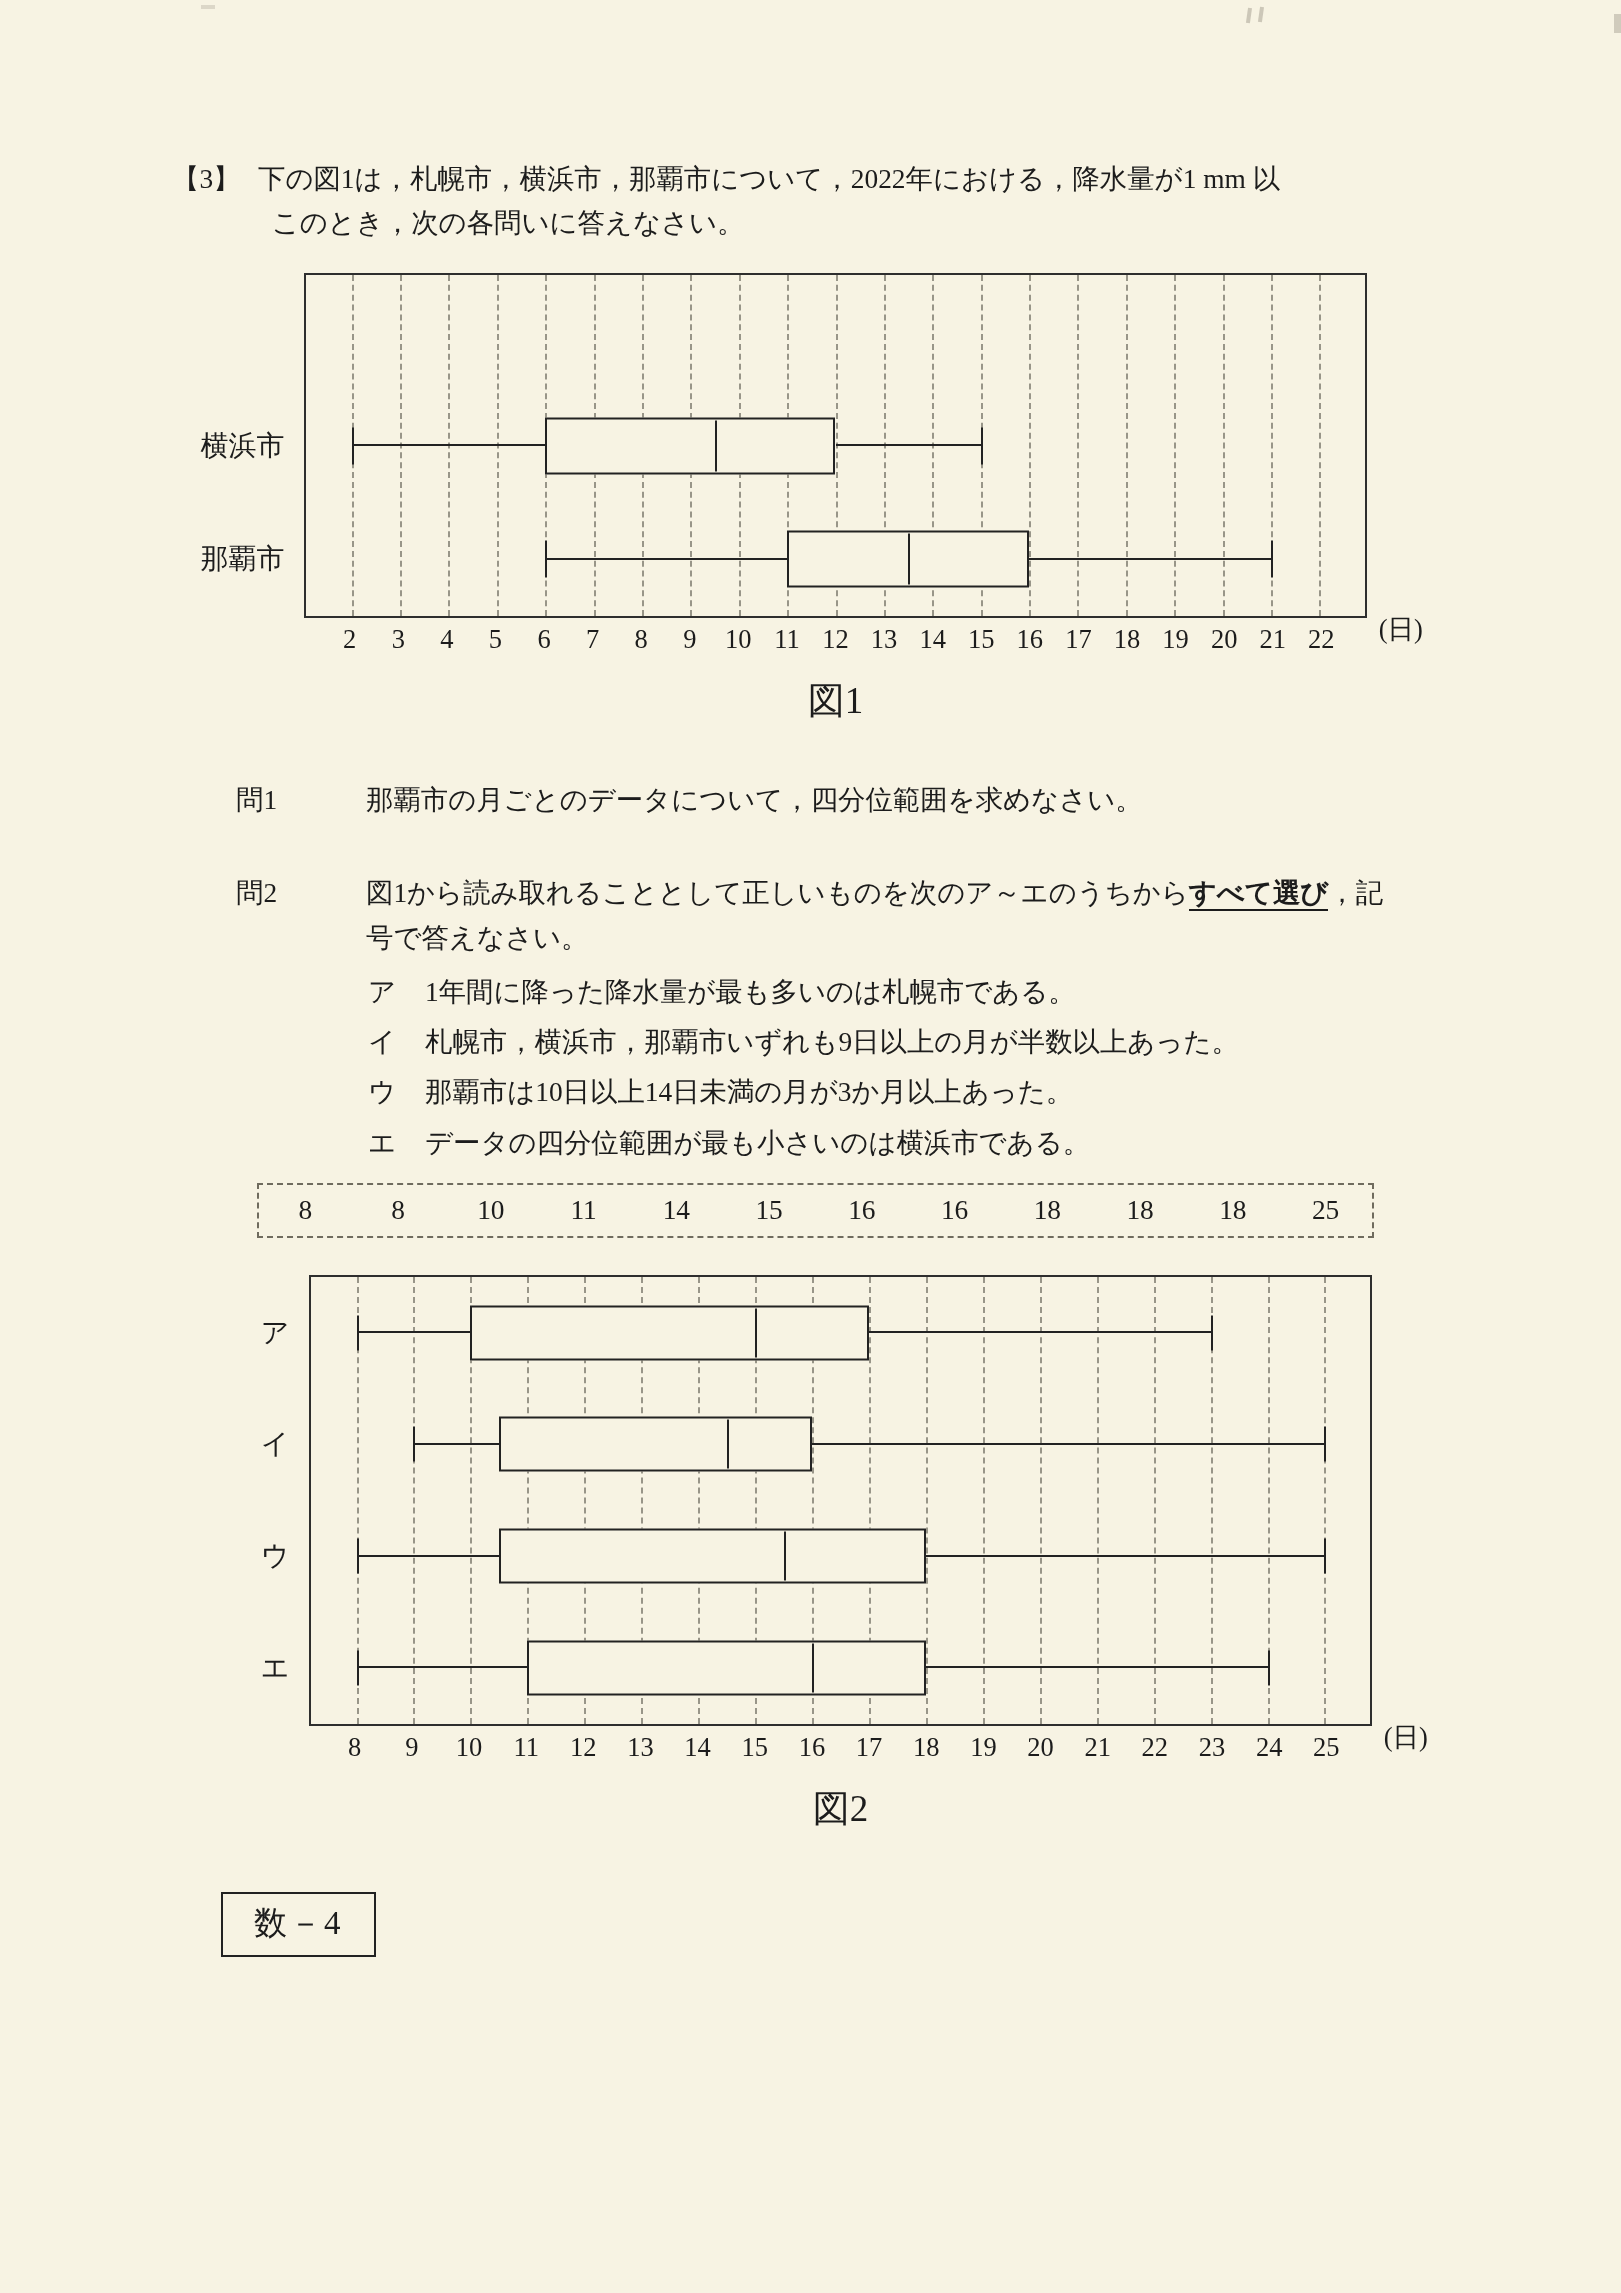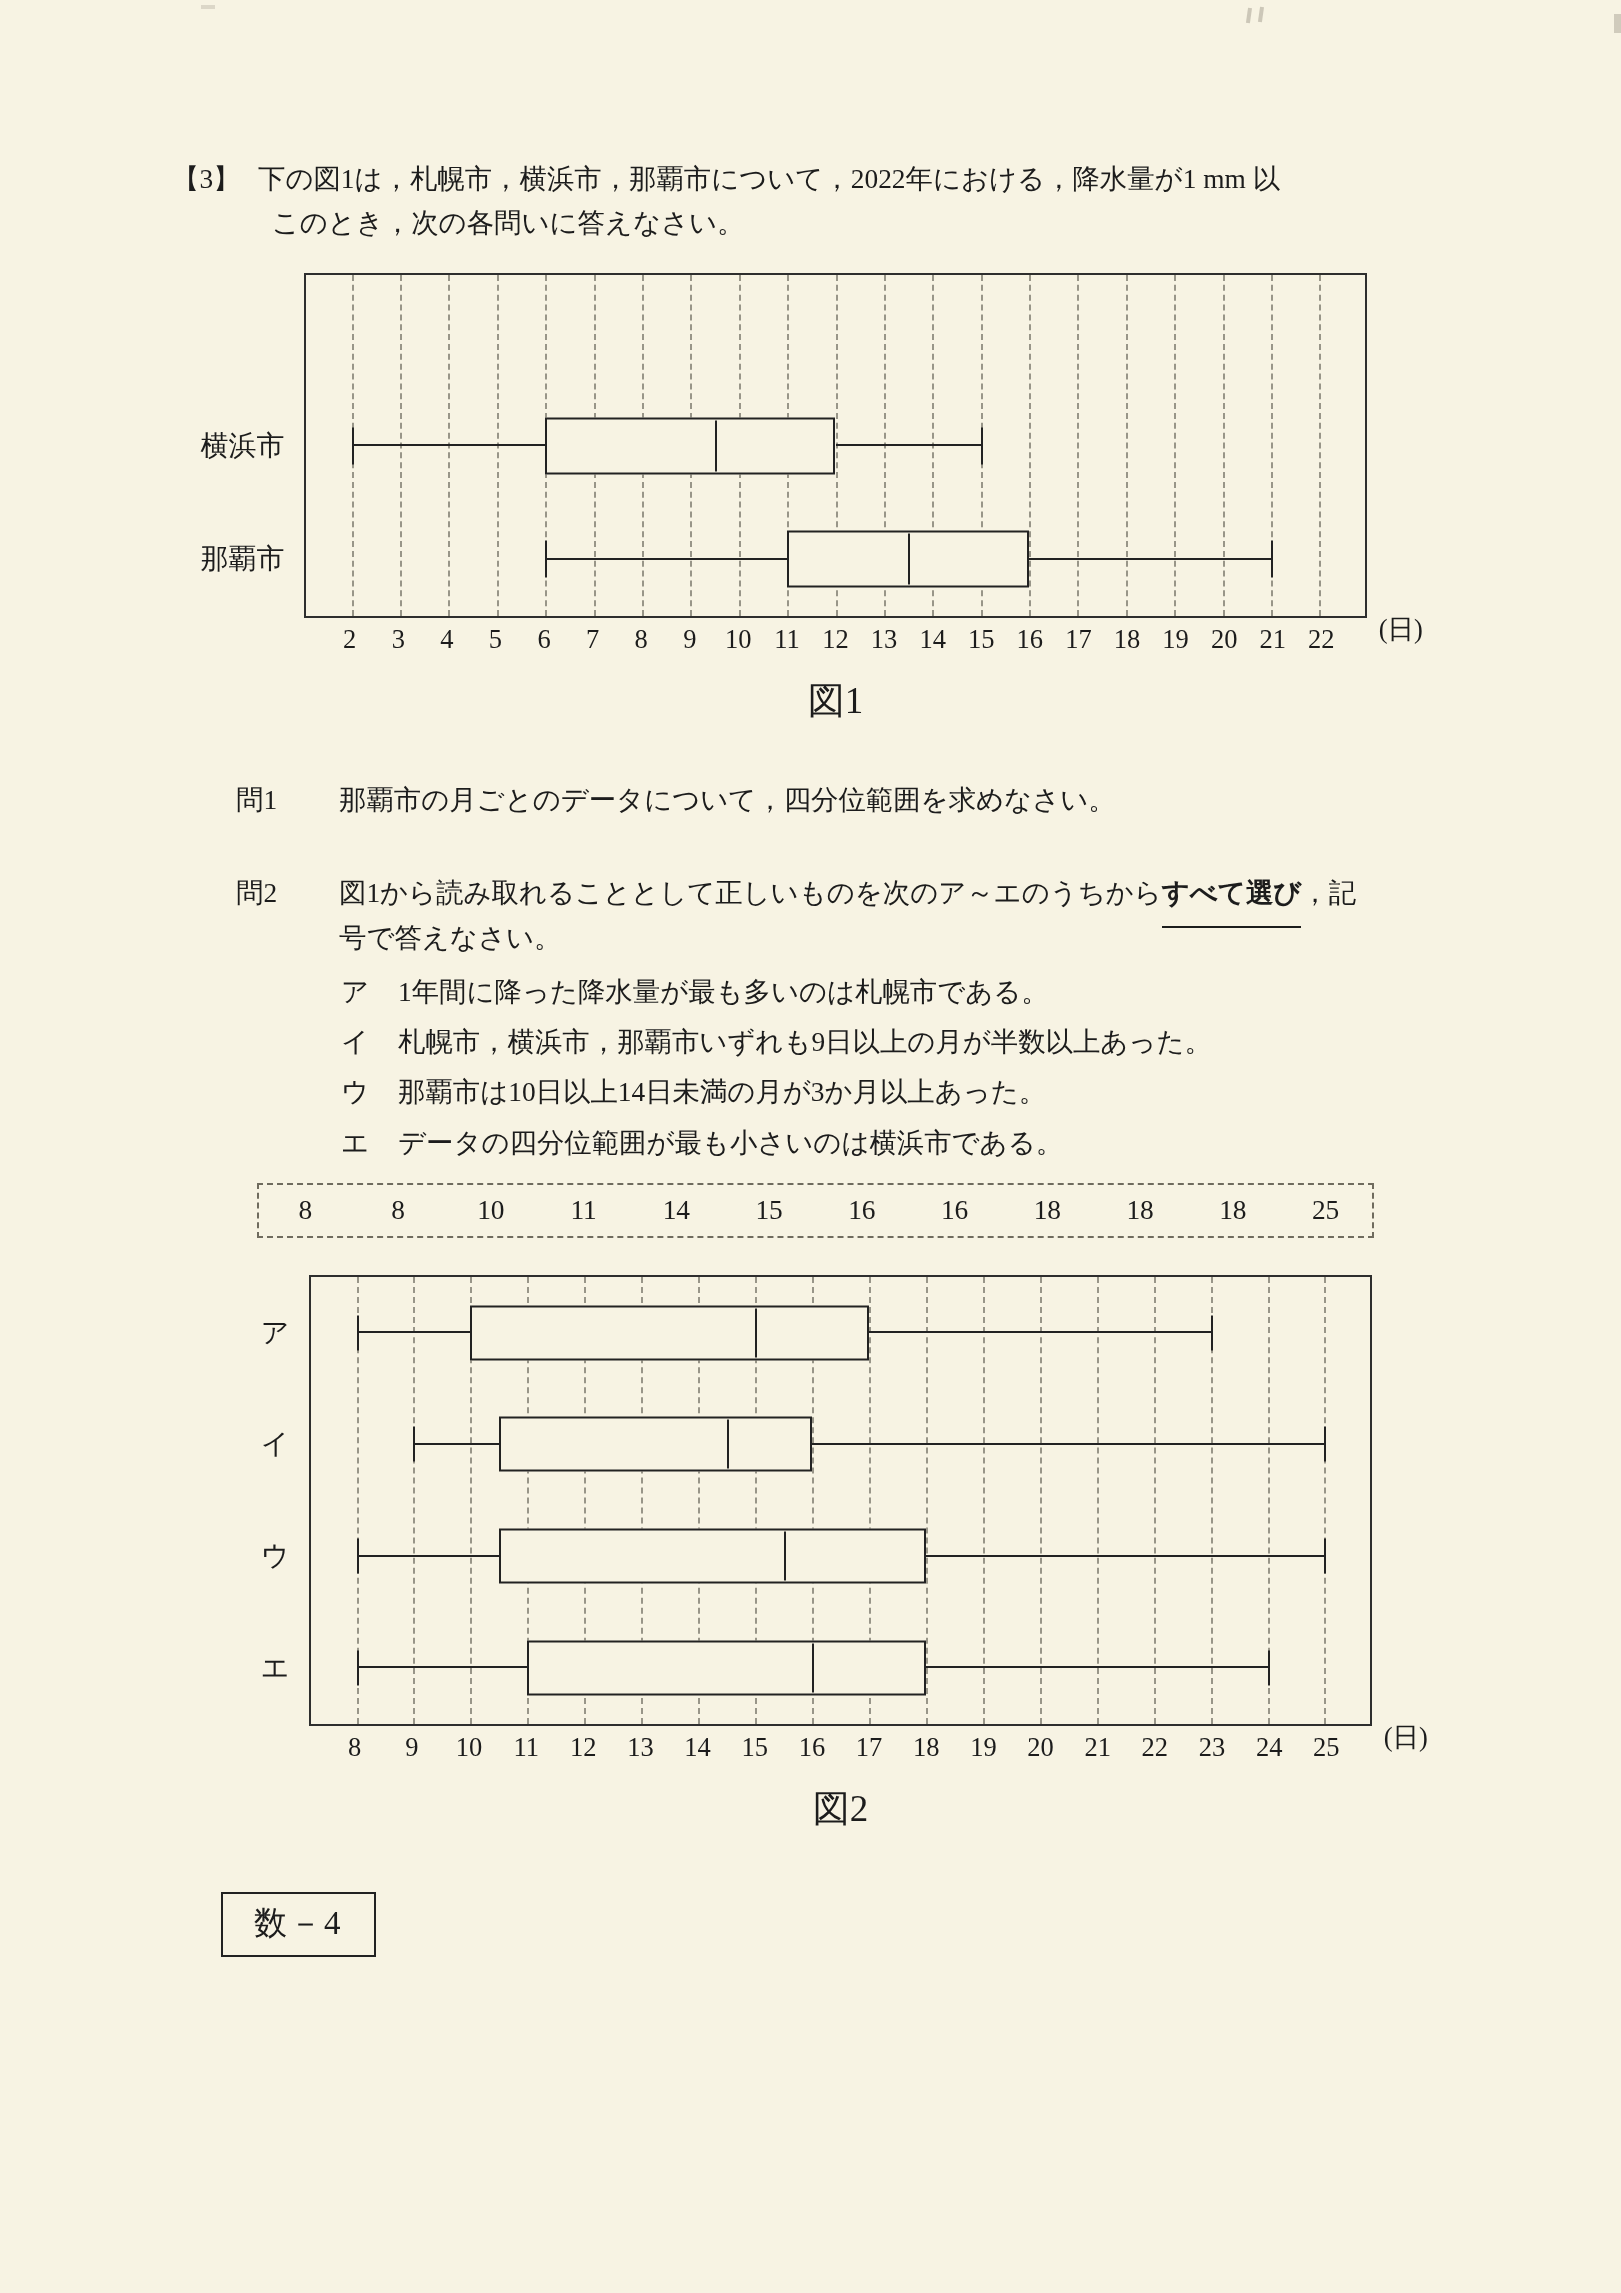--- a/index.html
+++ b/index.html
@@ -27,25 +27,25 @@
   .a4{right:0;top:13.7px;width:6.9px;height:19.6px;opacity:.5;}
 
   
   .prob-head{display:flex;align-items:flex-start;}
   .prob-num{flex:0 0 86px;white-space:nowrap;}
   .prob-text{width:1186px;}
   .prob-text .line{white-space:nowrap;}
   .indent1{padding-left:13.7px;}
 
   
-  .q-block{display:flex;align-items:flex-start;margin-left:64px;}
+  .q-block{display:flex;align-items:flex-start;margin-left:64px;justify-content:space-between;}
   .q-label{flex:0 0 103px;white-space:nowrap;}
   .q-text{width:1147px;}
   .q-text .line{white-space:nowrap;}
-  .emph{font-weight:bold;border-bottom:2.5px solid #1c1c1c;padding-bottom:18px;}
+  .emph{font-weight:bold;border-bottom:2.5px solid #1c1c1c;padding-bottom:1px;}
 
   .options{margin-top:9.8px;}
   .option{display:flex;align-items:flex-start;margin:5.9px 0 5.9px 2px;}
   .option .opt-label{flex:0 0 57px;white-space:nowrap;}
   .option .opt-text{white-space:nowrap;}
 
   
   .fig{position:relative;width:1063px;}
   #fig1{margin:27.4px 0 0 132px;}
   #fig2{margin:37px 0 0 137px;}

